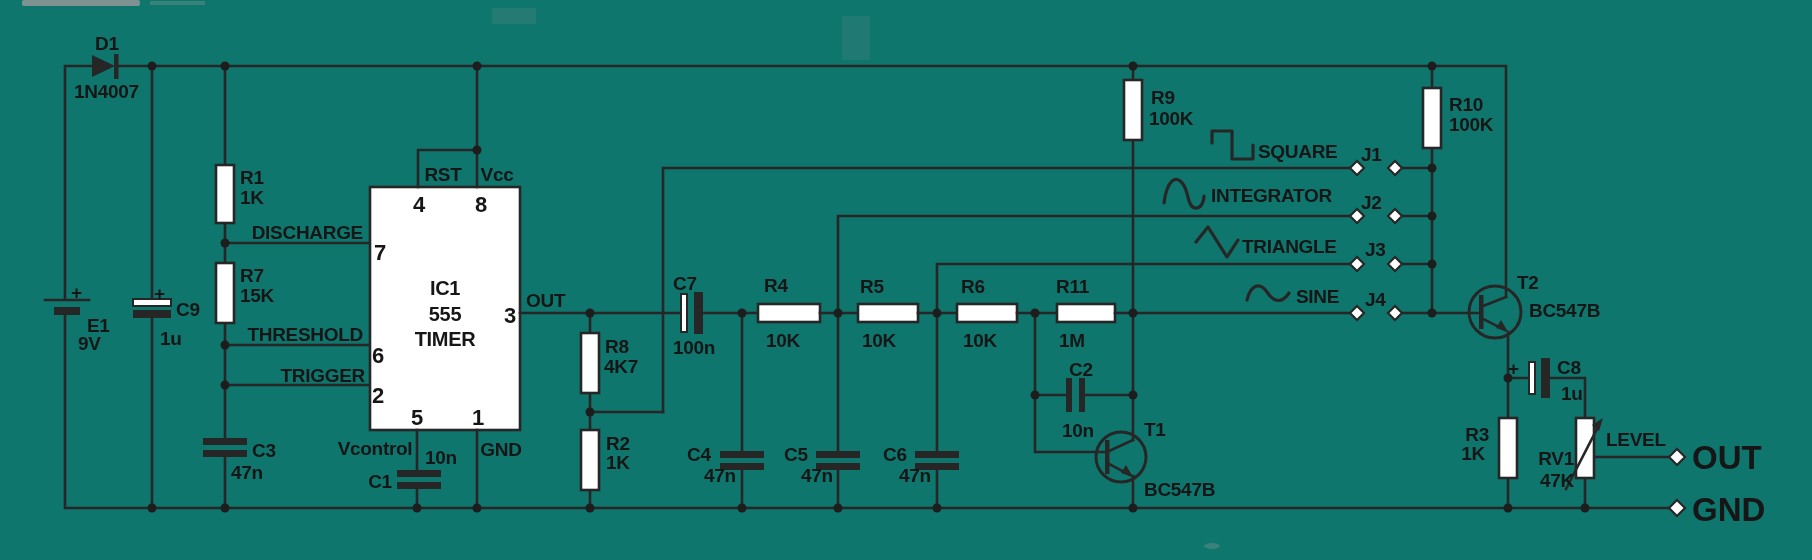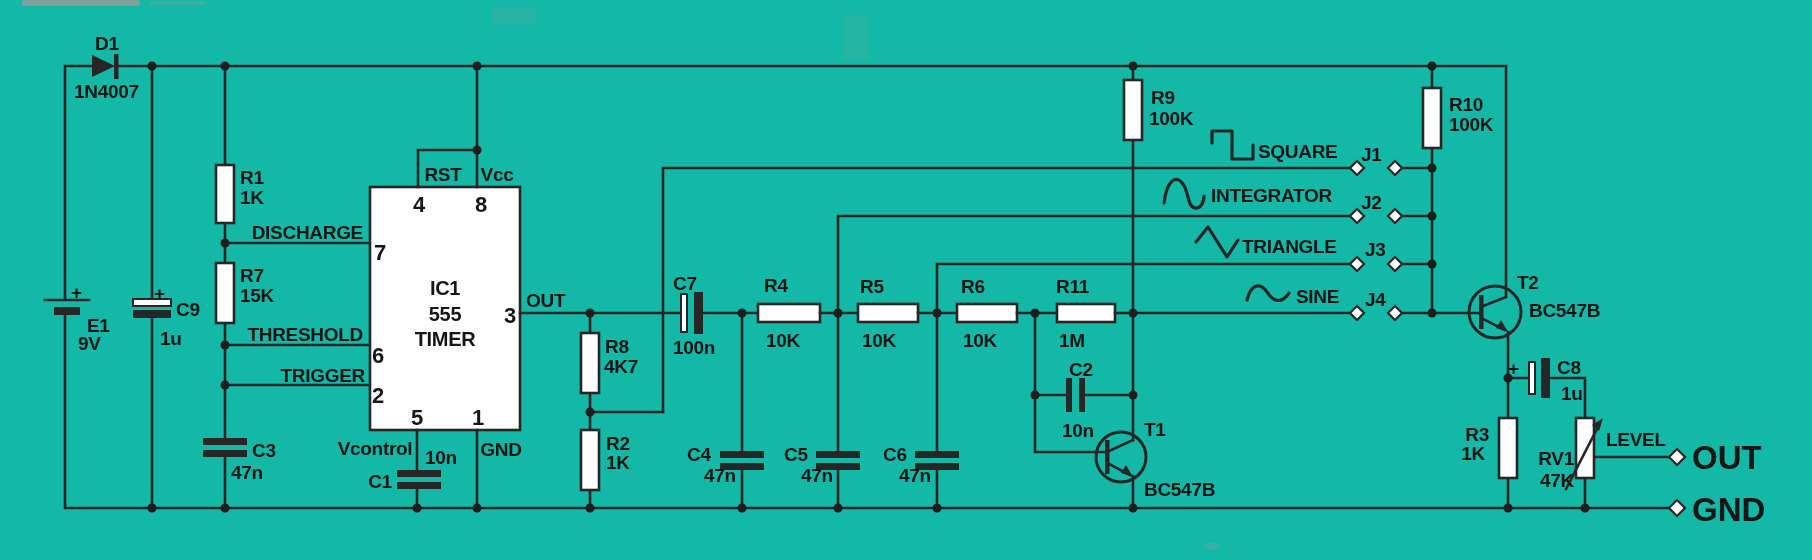--- a/index.html
+++ b/index.html
@@ -1,16 +1,16 @@
 <!DOCTYPE html>
 <html><head>
 <meta charset="utf-8">
 <style>
   html,body{margin:0;padding:0;background:#e8e8e8;}
-  .canvas{position:relative;width:1812px;height:560px;background:#14b8a6;overflow:hidden;}
+  .canvas{position:relative;width:1812px;height:560px;background:#0f766e;overflow:hidden;}
   svg{position:absolute;left:0;top:0;}
   .w{stroke:#262626;stroke-width:2.6;fill:none;stroke-linecap:square;}
   .w3{stroke:#262626;stroke-width:3.2;fill:none;stroke-linecap:round;stroke-linejoin:round;}
   .comp{fill:#ffffff;stroke:#262626;stroke-width:2.6;}
   .plate{fill:#262626;stroke:none;}
   .pol{fill:#ffffff;stroke:#262626;stroke-width:2;}
   .dot{fill:#1d1d1d;stroke:none;}
   .pad{fill:#ffffff;stroke:#262626;stroke-width:2.2;}
   .fill{fill:#262626;stroke:none;}
   .t{font-family:"Liberation Sans",sans-serif;font-weight:bold;font-size:19px;fill:#161616;letter-spacing:-0.3px;}

